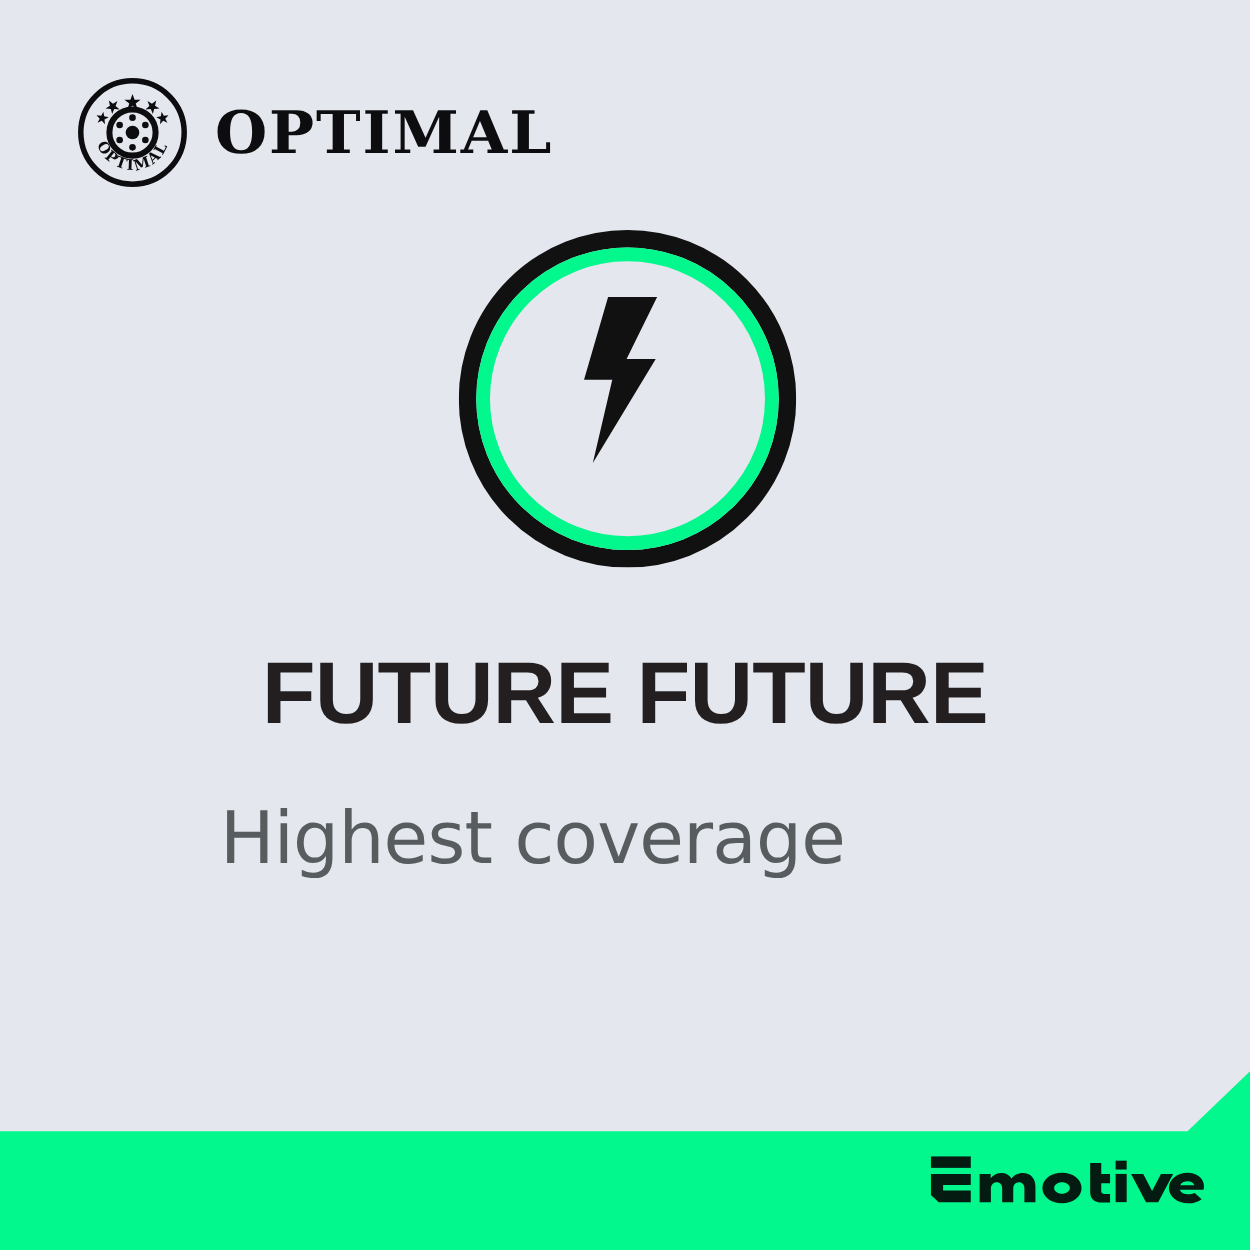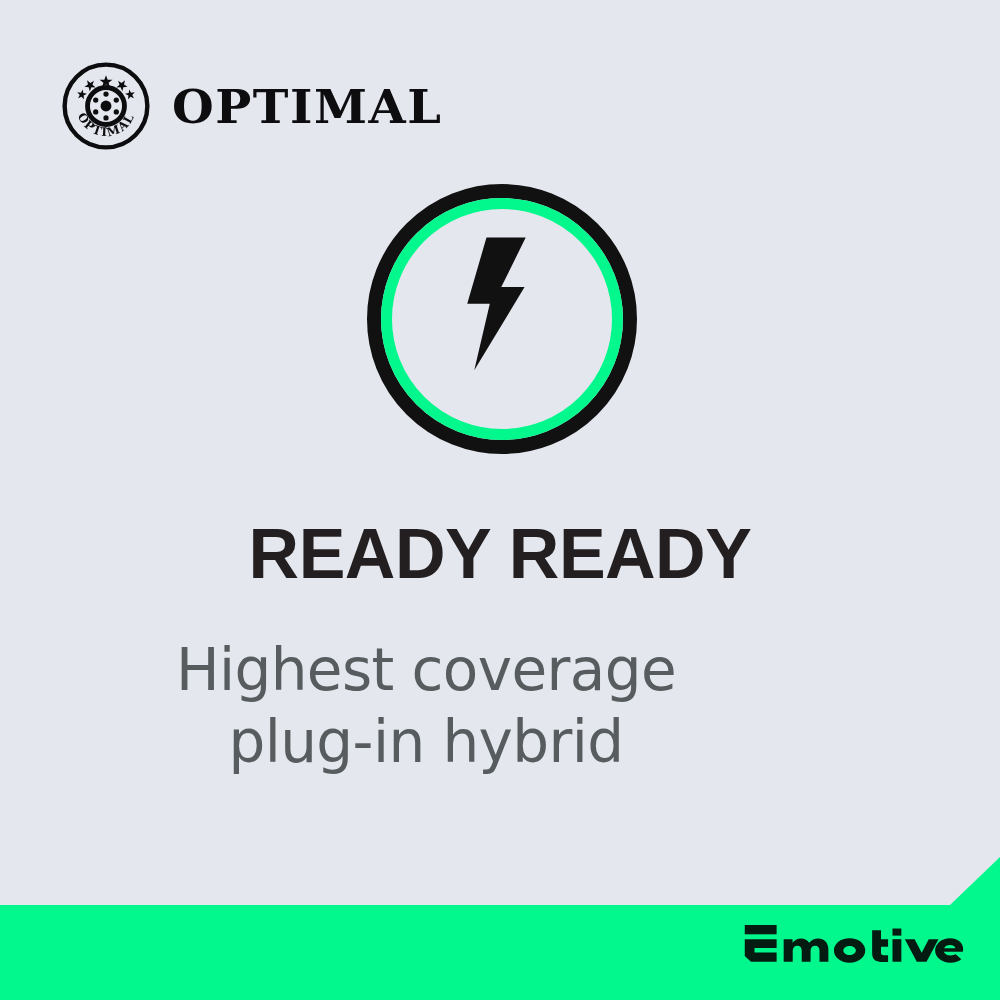--- a/index.html
+++ b/index.html
@@ -189,25 +189,24 @@
 
       <circle cx="135" cy="135" r="128" fill="none" stroke="#111111" stroke-width="14"></circle>
 
       <circle cx="135" cy="135" r="115.5" fill="none" stroke="#02f78c" stroke-width="11"></circle>
 
       <path d="M 115.5,21.0 L 168.5,21.0 L 135.5,88.0 L 167.0,88.0 L 99.0,200.5
                L 120.0,110.5 L 89.5,110.5 Z" transform="translate(34,38) scale(0.74,0.74)" fill="#111111"></path>
     </svg>
   </div>
 
-  <div class="headline">READY READY</div>
+  <div class="headline">FUTURE FUTURE</div>
 
   <div class="subhead">
     <span class="sub-line">Highest coverage</span>
-    <span class="sub-line">plug-in hybrid</span>
   </div>
 
   <div class="footer-band">
     <svg class="footer-shape" viewBox="0 0 1000 143" preserveAspectRatio="none" xmlns="http://www.w3.org/2000/svg" aria-hidden="true">
 
       <path d="M 0,48 L 950,48 L 1000,0 L 1000,143 L 0,143 Z" fill="#02f78c"></path>
     </svg>
 
     <div class="footer-logo">
       <svg viewBox="0 0 250 52" xmlns="http://www.w3.org/2000/svg" aria-hidden="true">

